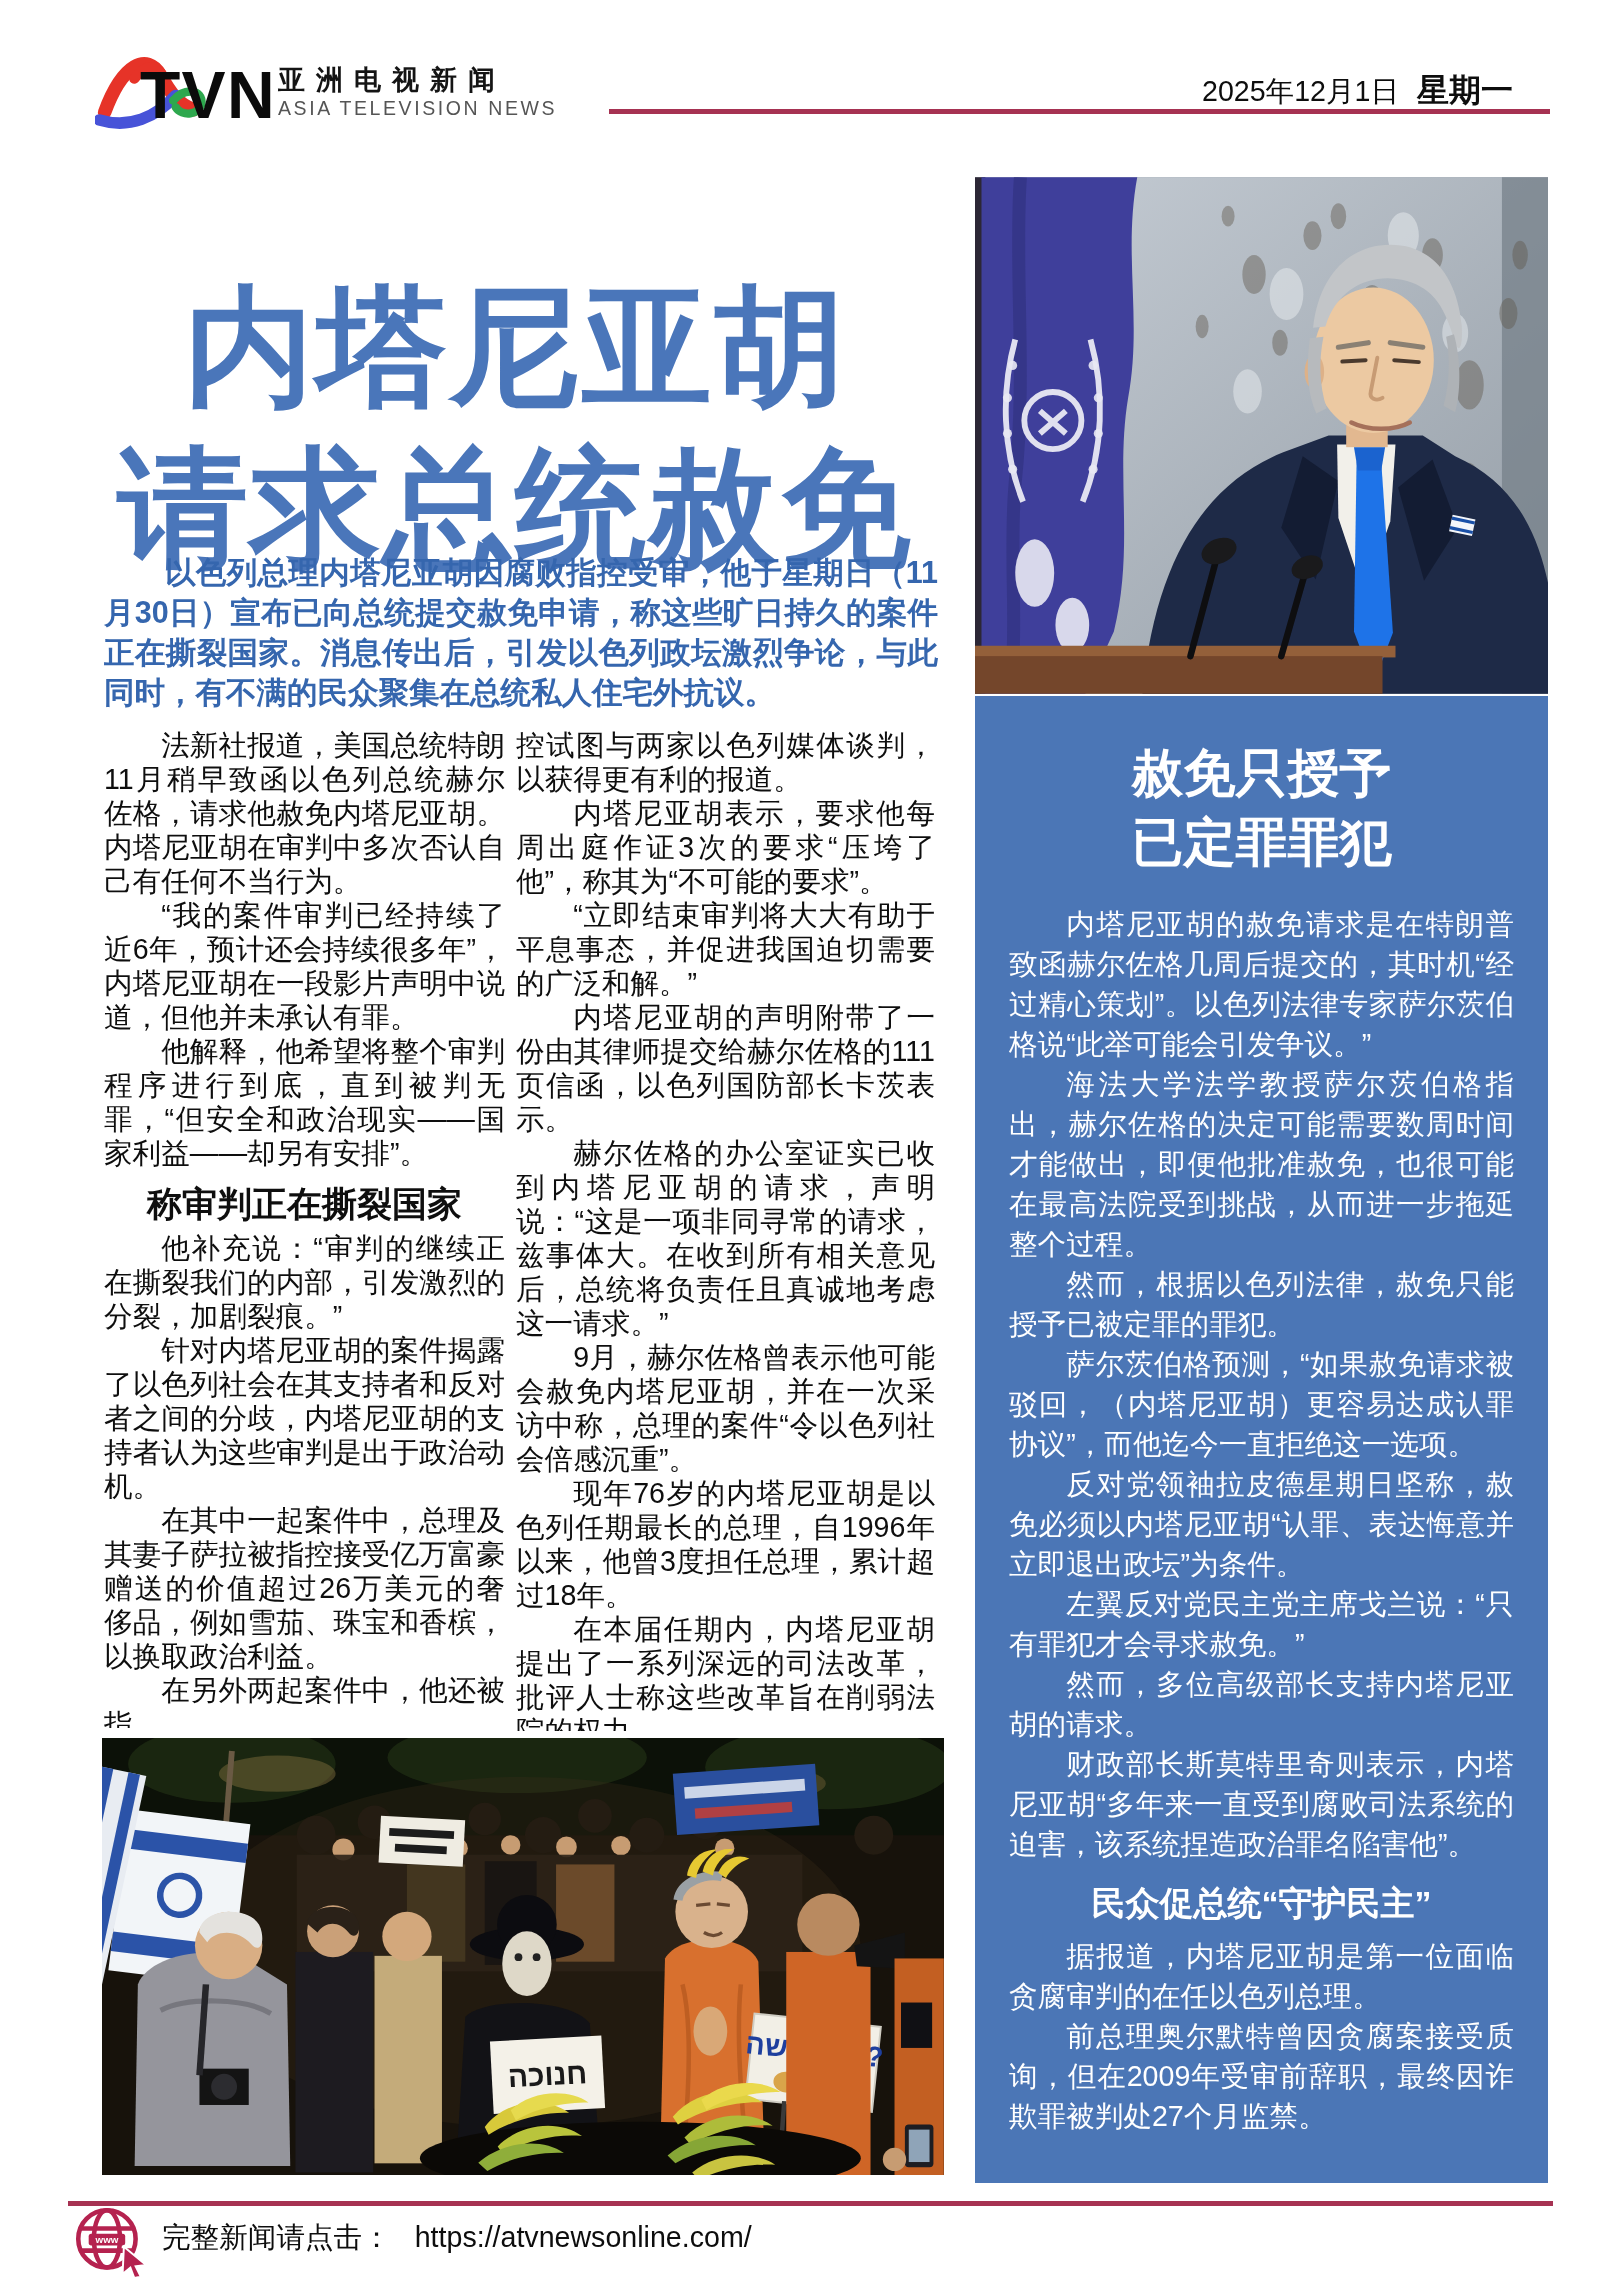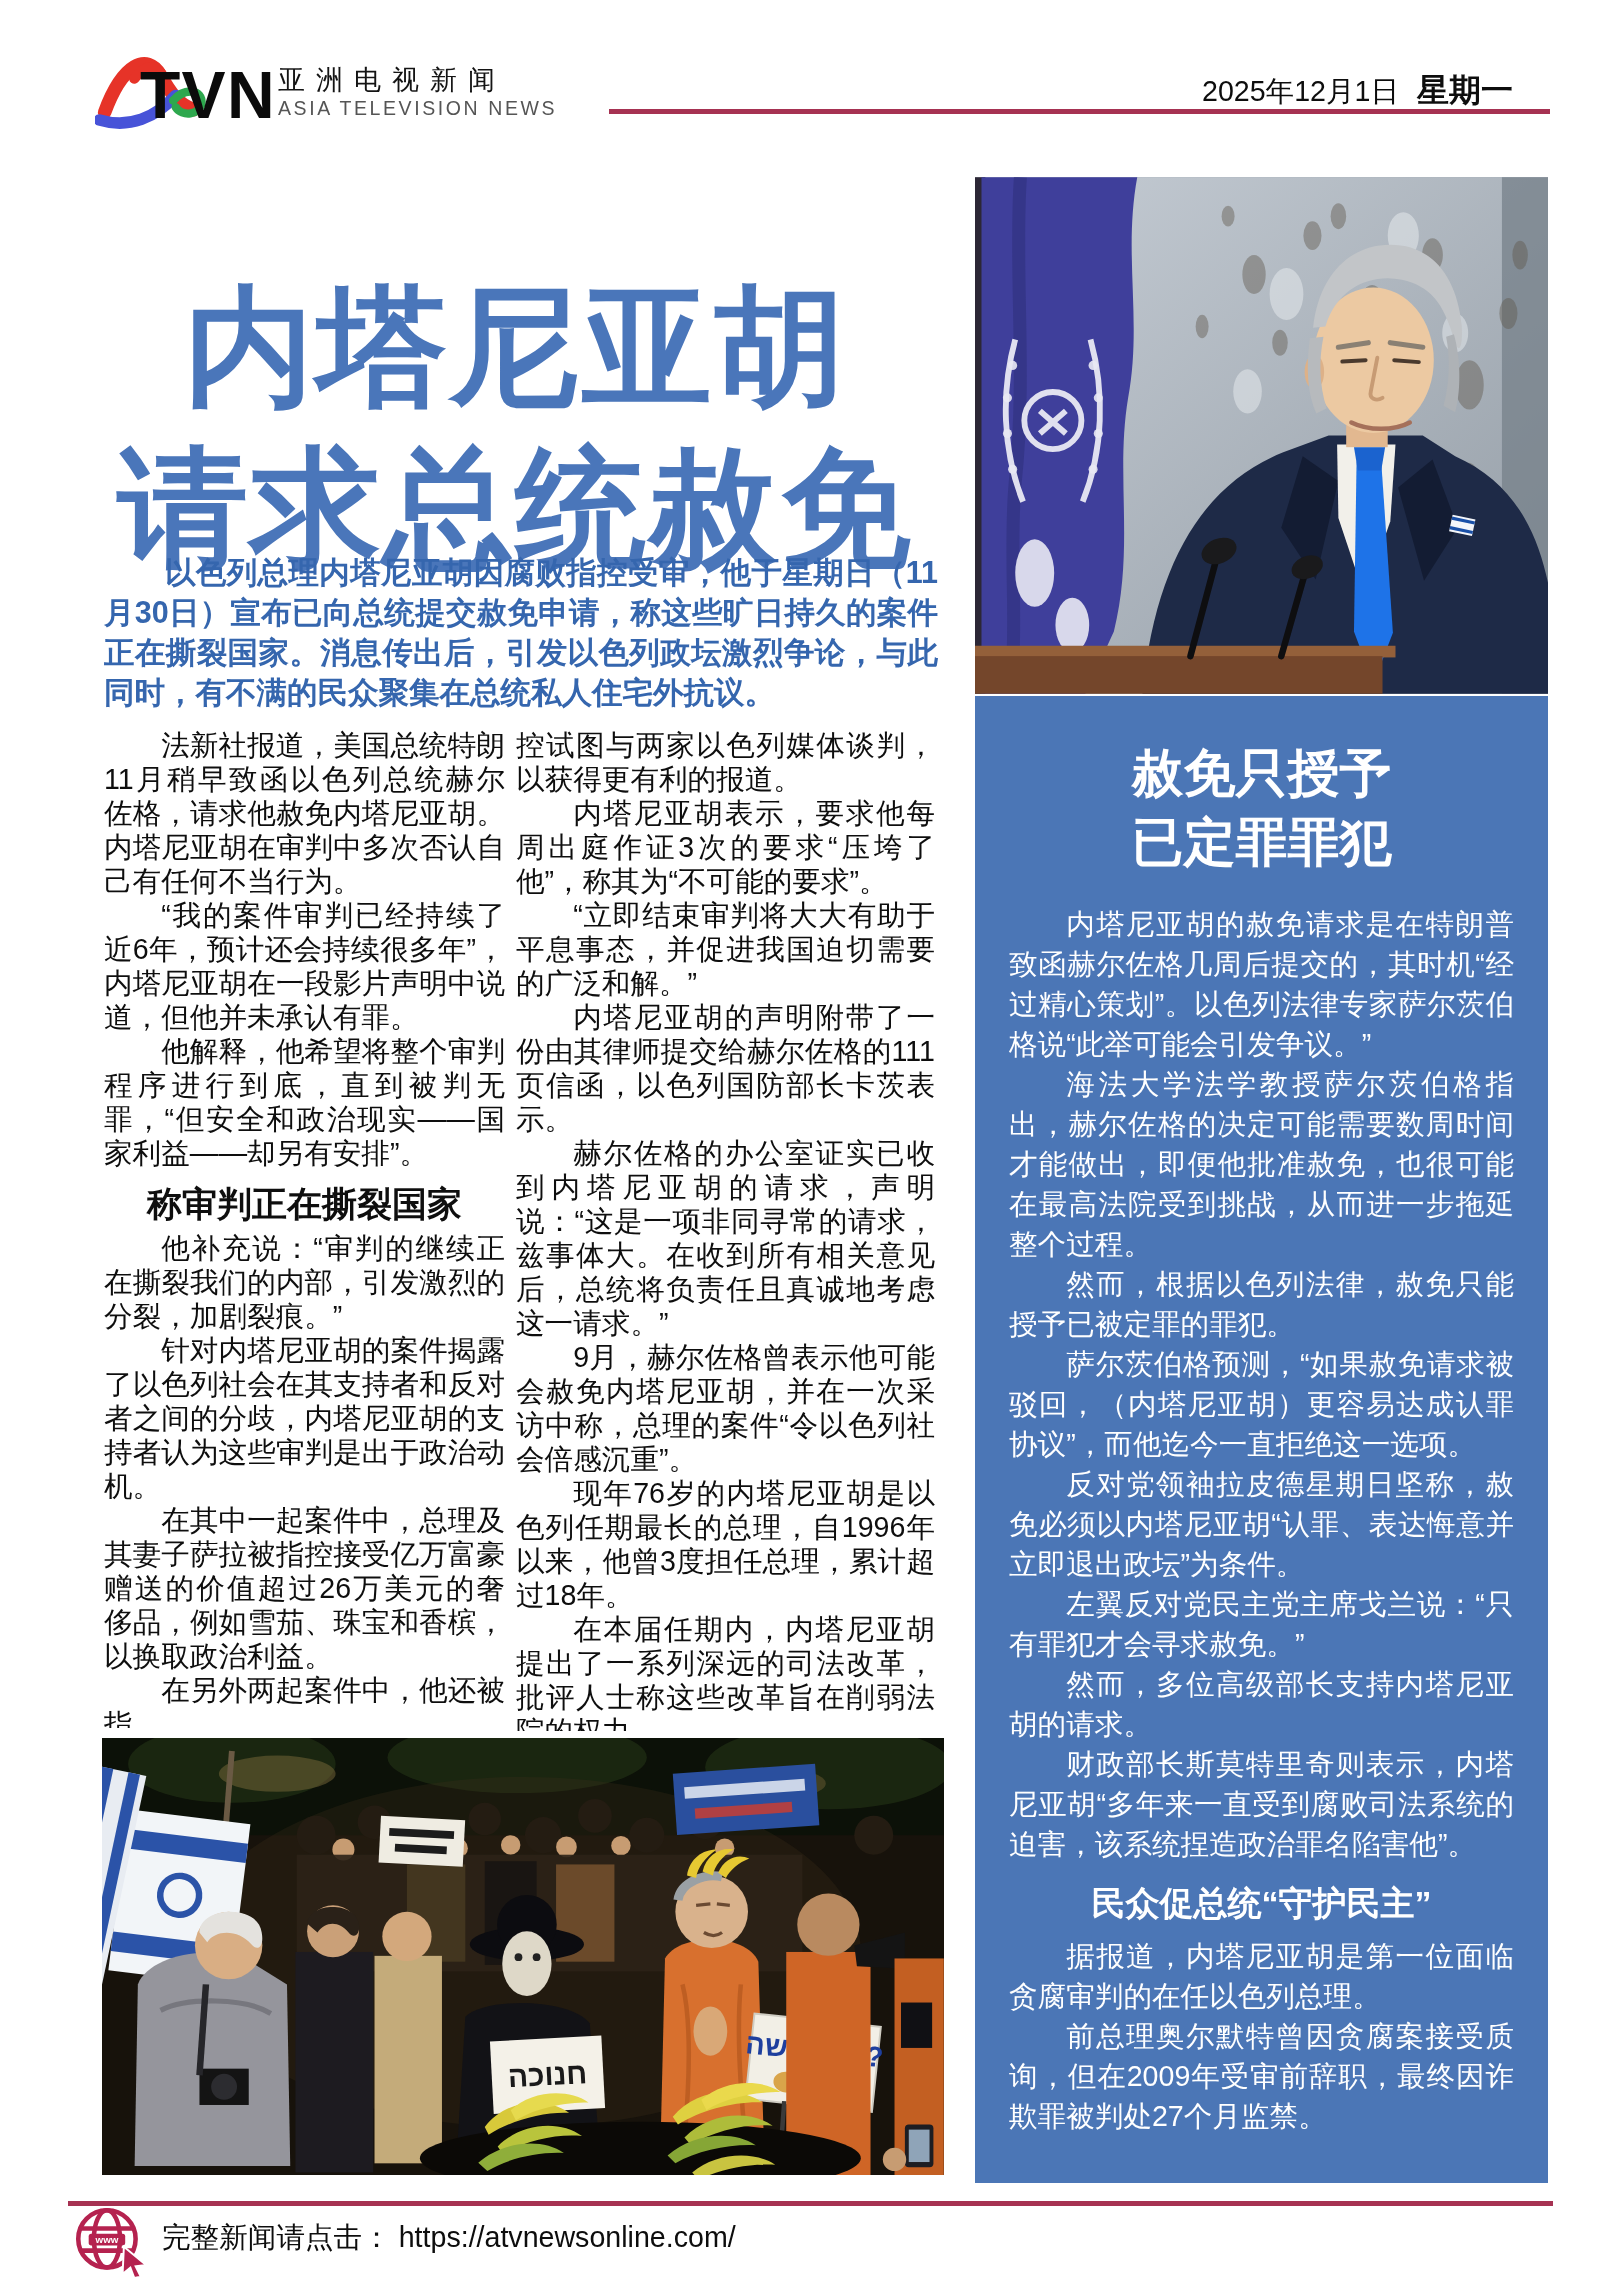--- a/index.html
+++ b/index.html
@@ -2,21 +2,21 @@
 <html style="font-size:10.4px"><head>
 <meta charset="utf-8">
 <style>
   html,body{margin:0;padding:0;background:#ffffff;}
   .page{position:relative;width:1623px;height:2284px;background:#fff;overflow:hidden;
         font-family:"Liberation Sans",sans-serif;color:#111;}
   .abs{position:absolute;}
 
   
   .tvn-word{left:140px;top:57px;font-size:66px;font-weight:900;letter-spacing:1.3px;color:#0b0b0b;}
-  .logo-cn{left:278px;top:62px;font-size:27px;font-weight:400;letter-spacing:11px;color:#141414;white-space:nowrap;}
+  .logo-cn{left:278px;top:62px;font-size:27px;font-weight:700;letter-spacing:11px;color:#141414;white-space:nowrap;}
   .logo-en{left:278px;top:97px;font-size:19.5px;letter-spacing:2.6px;color:#555;white-space:nowrap;}
   .date-block{left:1038px;top:69px;width:475px;text-align:right;white-space:nowrap;}
   .date-text{font-size:28.6px;color:#0d0d0d;}
   .weekday-text{font-size:32px;font-weight:bold;color:#0d0d0d;margin-left:15px;}
   .header-rule{left:609px;top:109px;width:941px;height:4.5px;background:#a63252;}
 
   
   .headline{left:84px;top:219px;width:863px;text-align:center;line-height:161px;
             font-weight:900;font-size:130px;letter-spacing:2.6px;}
 
@@ -40,21 +40,21 @@
   .sidebar p{margin:0;font-size:28.6px;line-height:40px;text-align:justify;text-indent:2em;}
   .sb-subhead{font-size:34px !important;font-weight:bold;text-align:center !important;text-indent:0 !important;
               margin:19.5px 0 13px 0 !important;line-height:39px !important;}
 
   
   .photo2{left:102px;top:1738px;width:842px;height:437px;overflow:hidden;background:#171209;}
 
   
   .footer-rule{left:68px;top:2201px;width:1485px;height:5.2px;background:#a63252;}
   .footer-text{left:162px;top:2218px;font-size:28.6px;color:#0d0d0d;white-space:nowrap;}
-  .footer-text a{color:#0d0d0d;text-decoration:none;}
+  .footer-text a{color:#0d0d0d;text-decoration:none;margin-left:16px;}
 </style>
 </head>
 <body>
 
 <div class="page">
 
   <div class="abs" style="left:95px;top:49px;width:169px;height:80px;">
     <svg width="169" height="80" viewBox="0 0 260 124">
       <path d="M14,98 C42,22 80,6 100,40 C116,68 128,86 152,94" fill="none" stroke="#e63328" stroke-width="21" stroke-linecap="round"></path>
       <path d="M6,110 C52,124 94,106 124,72" fill="none" stroke="#4753d8" stroke-width="18" stroke-linecap="round"></path>

